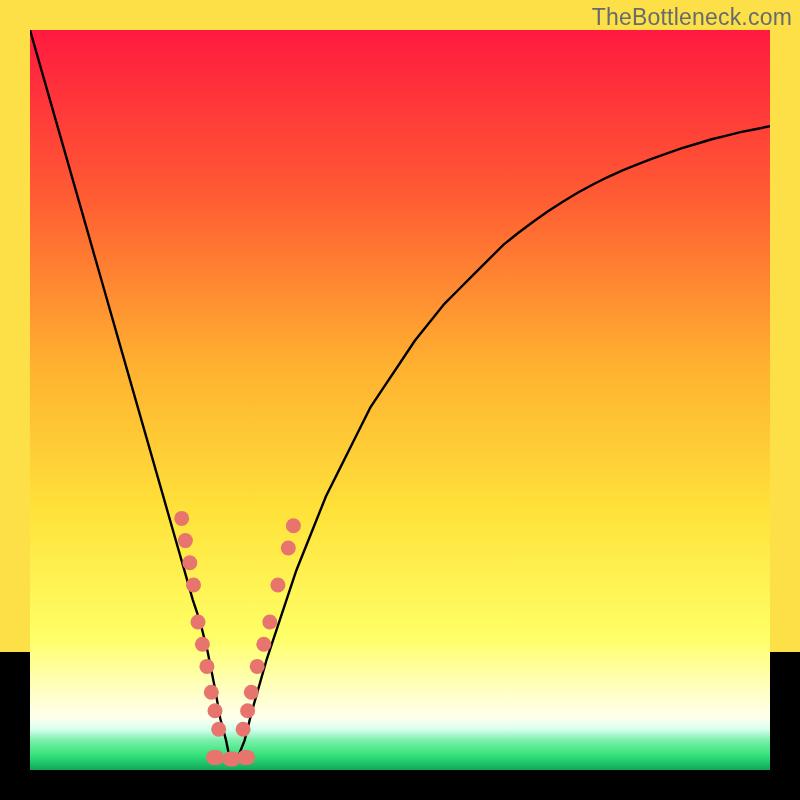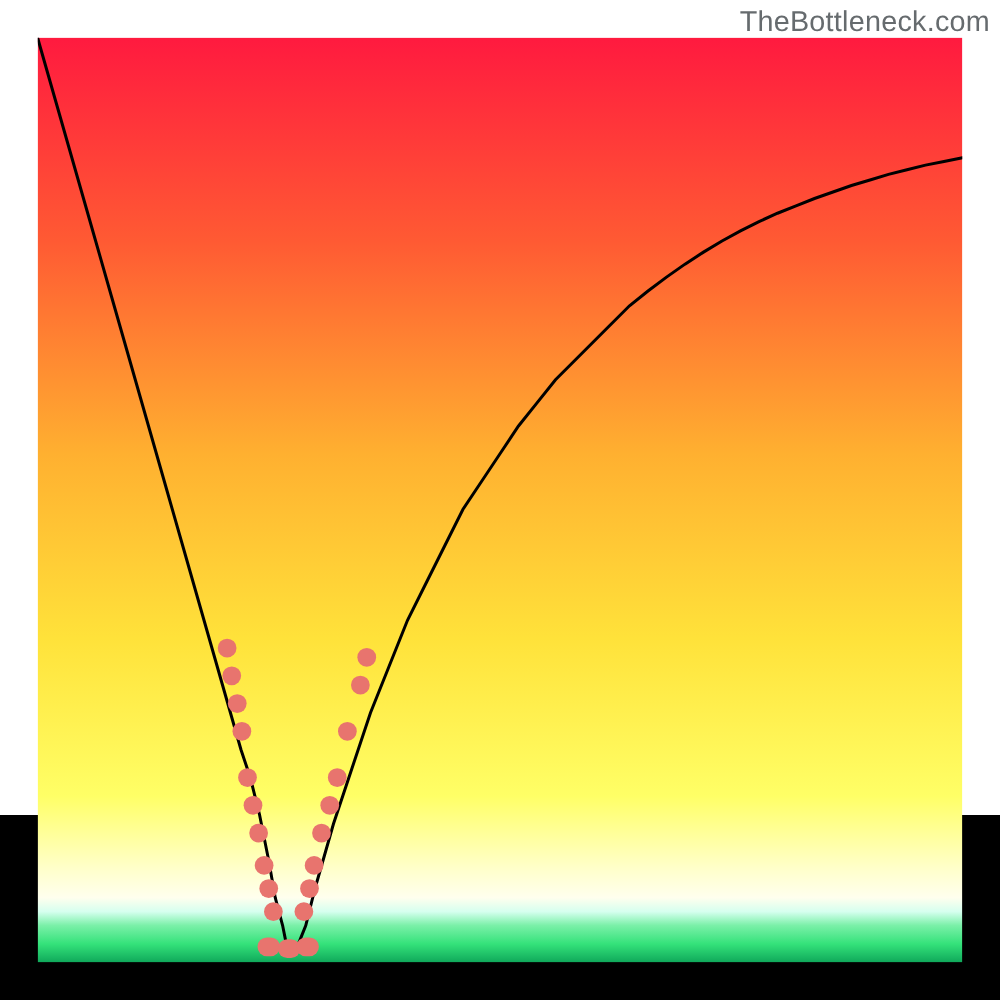--- a/index.html
+++ b/index.html
@@ -8,21 +8,21 @@
     width: 800px;
     height: 800px;
     overflow: hidden;
     font-family: Arial, Helvetica, sans-serif;
     background: #000;
   }
   .stage {
     position: relative;
     width: 800px;
     height: 652px;
-    background: #ffffff;
+    background: #fde047;
   }
   .plot-area {
     position: absolute;
     left: 30px;
     top: 30px;
     width: 740px;
     height: 740px;
     overflow: hidden;
   }
   .gradient-bg {

